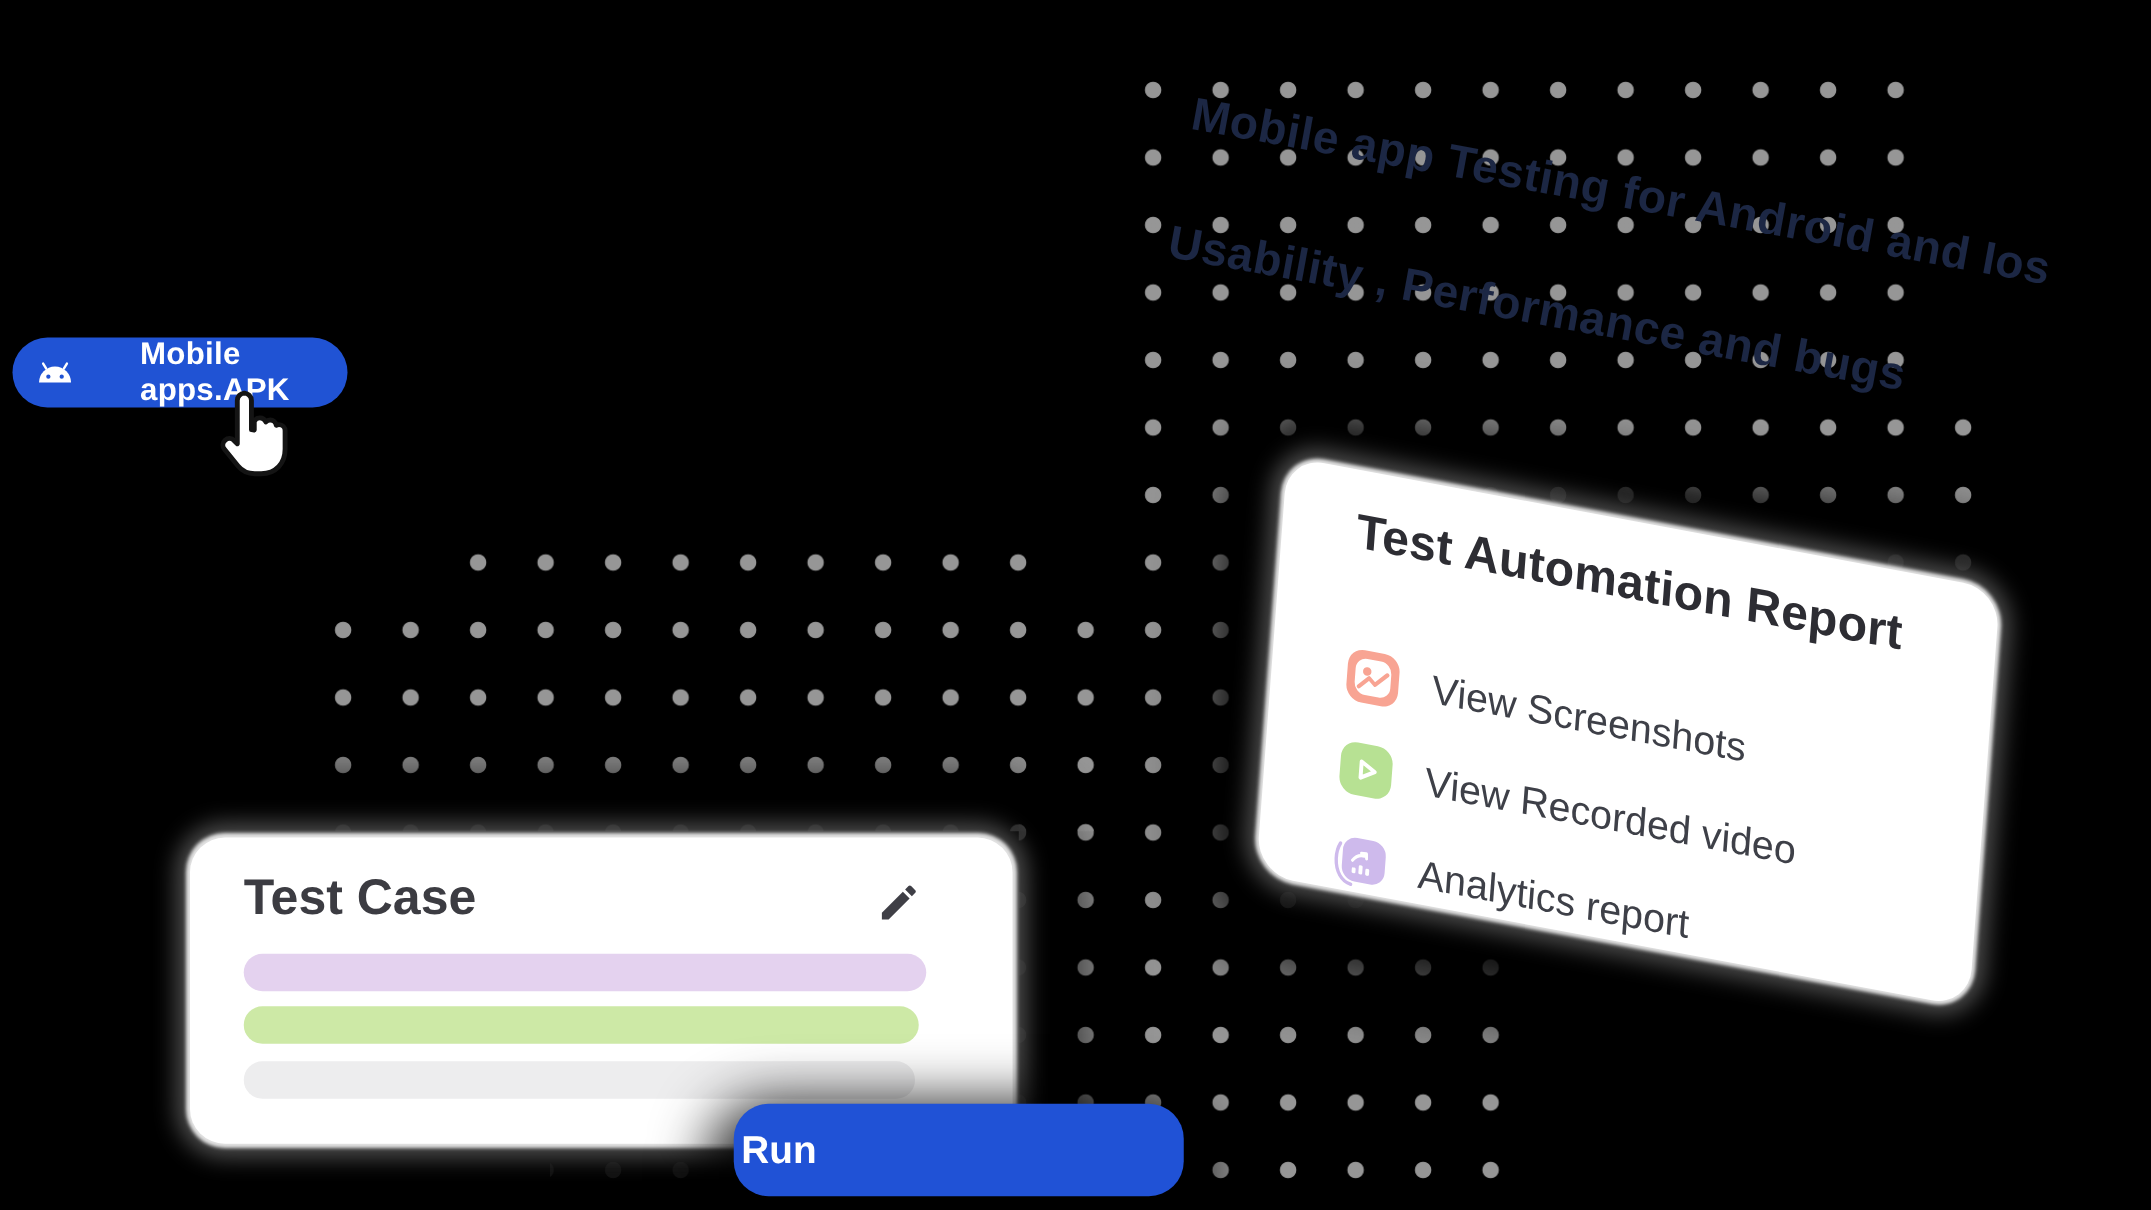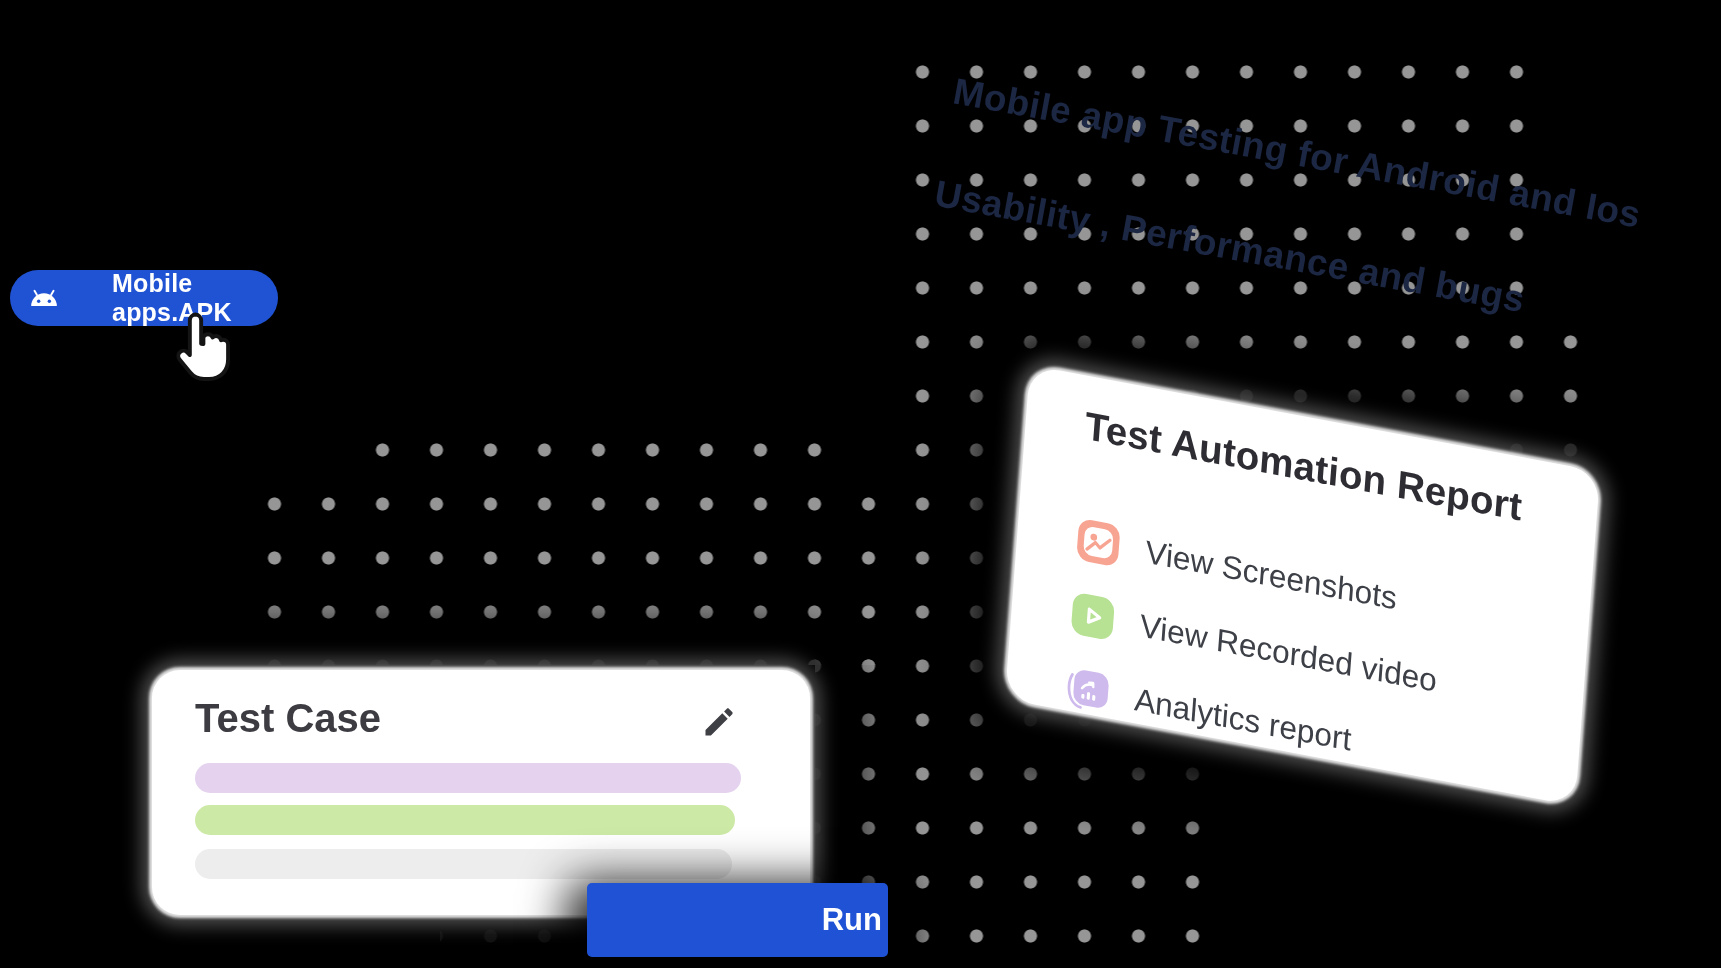--- a/index.html
+++ b/index.html
@@ -70,23 +70,23 @@
   .report-row .rlabel{font-size:32px;color:#3E4048;white-space:nowrap;}
 
   
   .tc-card{left:152px;top:670px;width:658px;height:245px;border-radius:28px;}
   .tc-card .title{position:absolute;left:43px;top:26px;font-size:40px;font-weight:700;color:#3C3C42;}
   .tc-b1{left:43px;top:93px;width:546px;}
   .tc-b2{left:43px;top:135px;width:540px;}
   .tc-b3{left:43px;top:179px;width:537px;}
   .pencil{position:absolute;right:73px;top:34px;cursor:pointer;}
 
-  .run-btn{position:absolute;left:587px;top:883px;width:301px;height:74px;border-radius:5px;
+  .run-btn{position:absolute;left:587px;top:883px;width:360px;height:74px;border-radius:28px;
            background:#2052D6;border:none;color:#fff;font-family:"Liberation Sans",sans-serif;
-           font-size:31px;font-weight:700;display:flex;align-items:center;justify-content:flex-end;
+           font-size:31px;font-weight:700;display:flex;align-items:center;justify-content:flex-start;
            box-shadow:0 18px 45px 20px rgba(0,0,0,.85);}
 </style>
 </head>
 <body>
 
 <div class="canvas">
 
   <div class="dots a"></div>
   <div class="dots b"></div>
   <div class="dots c"></div>

